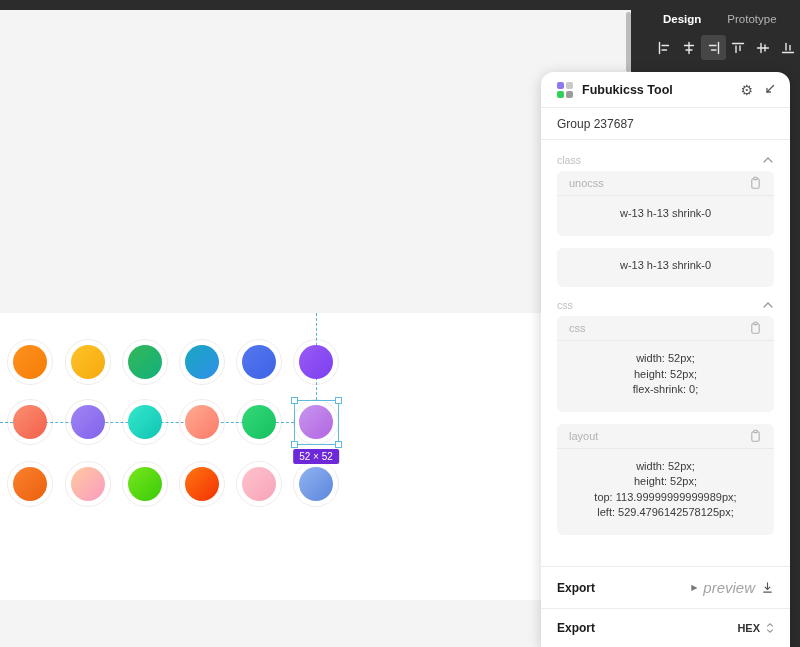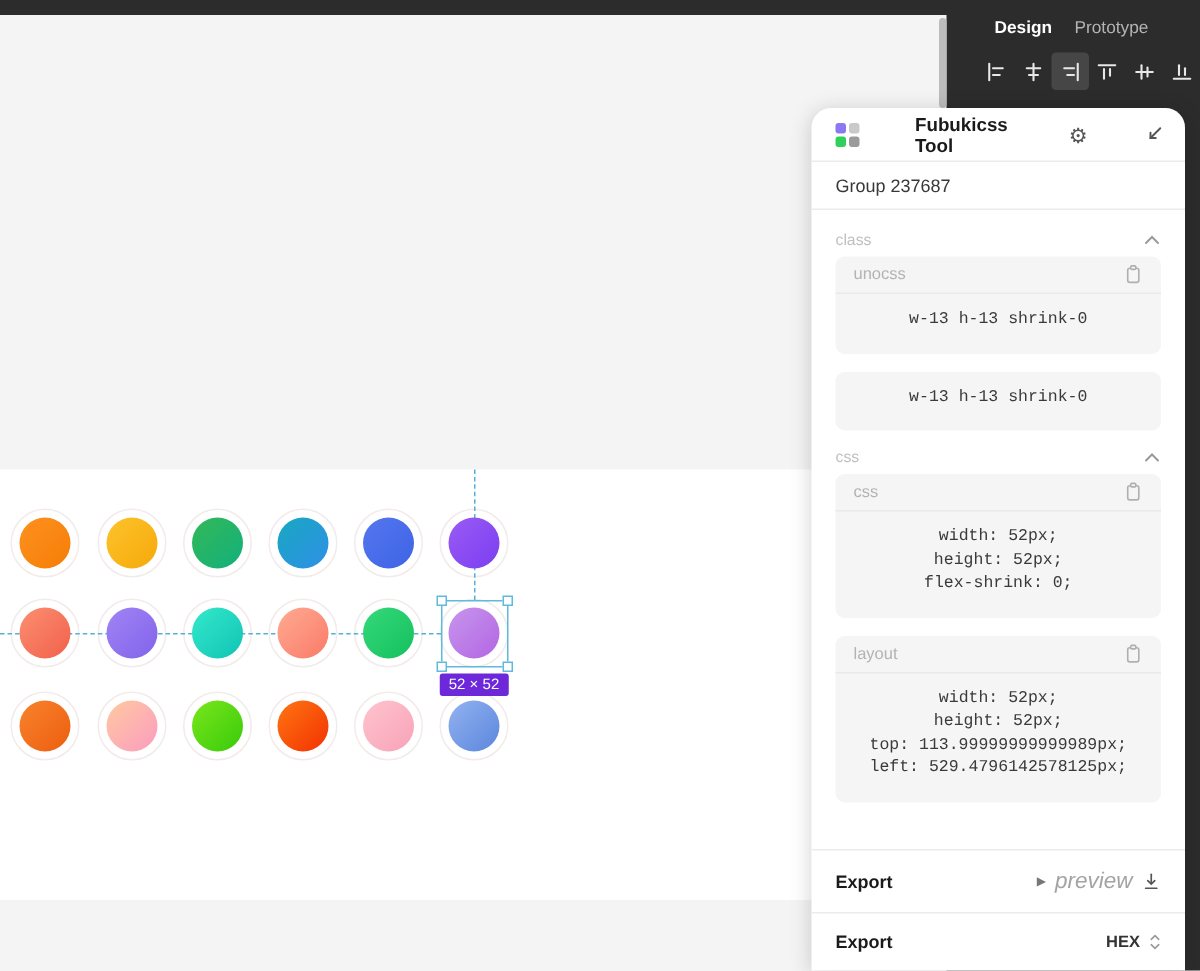--- a/index.html
+++ b/index.html
@@ -26,52 +26,52 @@
   .h-tl { left:-4px; top:-4px; } .h-tr { right:-4px; top:-4px; }
   .h-bl { left:-4px; bottom:-4px; } .h-br { right:-4px; bottom:-4px; }
   .size-label { position:absolute; left:316px; top:439px; transform:translateX(-50%);
                 background:#6d28d9; color:#fff; font-size:10px; padding:2px 6px;
                 border-radius:2px; white-space:nowrap; z-index:6; }
   .scrollbar { position:absolute; left:626px; top:2px; width:5px; height:60px;
                background:#bcbcbc; border-radius:3px; z-index:3; }
 
   
   .inspector { position:absolute; left:631px; top:0; width:169px; height:647px; background:#2c2c2c; }
-  .tabs { display:flex; gap:15px; padding:13px 0 0 32px; }
+  .tabs { display:flex; gap:26px; padding:13px 0 0 32px; }
   .tab { font-size:11.5px; color:#b3b3b3; cursor:default; }
   .tab.active { color:#ffffff; font-weight:bold; }
   .tb-row { display:flex; padding-left:21px; margin-top:10px; }
   .tb-slot { width:25px; height:25px; display:flex; align-items:center; justify-content:center; border-radius:3px; }
   .tb-slot.active { background:#464646; }
   .tb-slot svg { stroke:#e8e8e8; stroke-width:1.4; fill:none; stroke-linecap:round; }
 
   
   .panel { position:absolute; left:541px; top:72px; width:249px; height:575px;
            background:#ffffff; border-radius:13px 13px 0 0;
            box-shadow:0 2px 14px rgba(0,0,0,.18); z-index:10; overflow:hidden;
            display:flex; flex-direction:column; }
   .p-header { display:flex; align-items:center; height:36px; padding:0 14px 0 16px;
-              border-bottom:1px solid #ececec; flex:0 0 auto;gap:28px; }
+              border-bottom:1px solid #ececec; flex:0 0 auto; }
   .logo { display:grid; grid-template-columns:7px 7px; grid-template-rows:7px 7px;
           gap:2px; margin-right:9px; }
   .logo i { border-radius:2px; display:block; }
   .p-title { font-size:12.5px; font-weight:bold; color:#1a1a1a; flex:1; }
   .gear { font-size:14px; color:#555; margin-right:10px; line-height:1; }
   .p-group { height:32px; display:flex; align-items:center; padding:0 16px;
              font-size:12px; color:#383838; border-bottom:1px solid #ececec; flex:0 0 auto; }
   .p-scroll { padding:6px 16px 0 16px; flex:1; }
   .sec-row { display:flex; align-items:center; justify-content:space-between;
              margin:8px 0 5px 0; }
   .sec-label { font-size:10.5px; color:#c0c0c0; }
   .card { background:#f5f5f5; border-radius:6px; margin-bottom:12px;text-align:center; }
   .card-head { display:flex; align-items:center; justify-content:space-between;
                padding:5px 12px; border-bottom:1px solid #e9e9e9; }
   .card-label { font-size:11px; color:#b3b3b3; }
   .card-body { padding:10px 12px 14px 12px; }
-  .card-body pre { font-family:Liberation Mono, monospace; font-size:11px;
+  .card-body pre { font-family:Liberation Sans, sans-serif; font-size:11px;
                    line-height:15.5px; color:#3a3a3a; white-space:pre; }
   .row-line { display:flex; align-items:center; justify-content:space-between;
               padding:12px 16px; border-top:1px solid #ececec; flex:0 0 auto; }
   .row-line.bordered { border-bottom:1px solid #ececec; }
   .row-title { font-size:12px; font-weight:bold; color:#1a1a1a; }
   .row-right { display:flex; align-items:center; gap:6px; }
   .preview-tri { font-size:8px; color:#777; }
   .preview-txt { font-size:15px; color:#a3a3a3;font-style:italic; }
   .hex-txt { font-size:11px; color:#333; font-weight:bold;}
   .icon-btn svg { display:block; }

